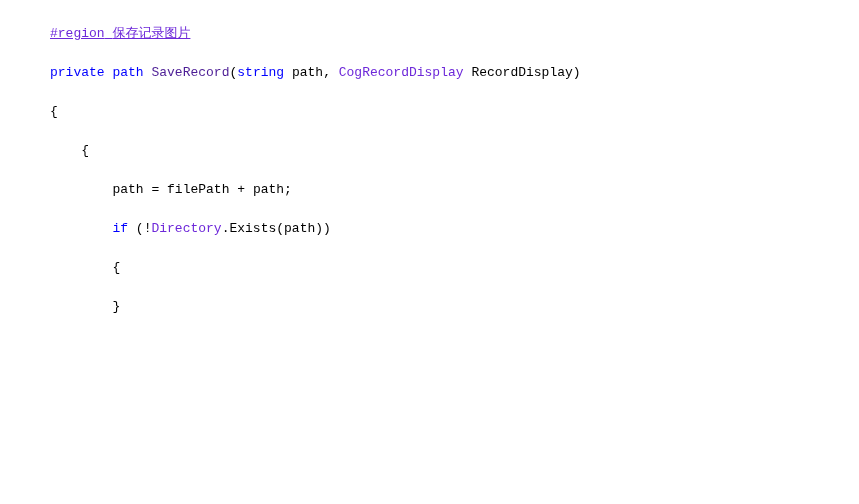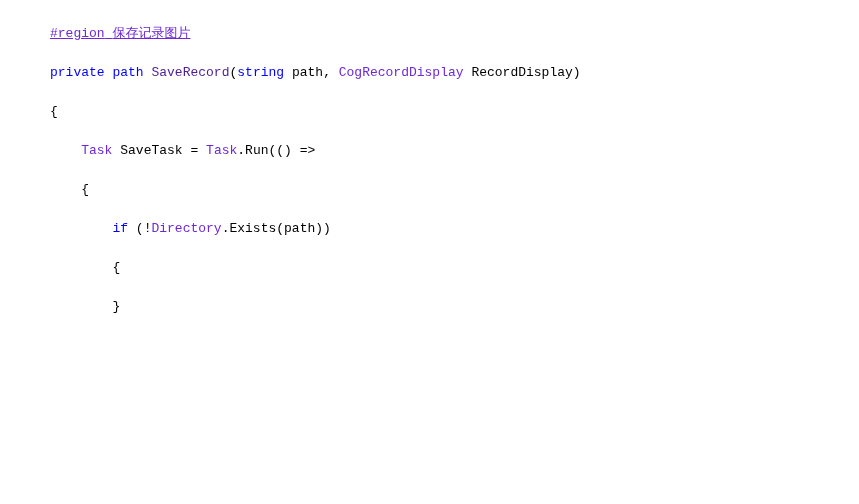--- a/index.html
+++ b/index.html
@@ -23,22 +23,22 @@
   .str { color: #a31515; }
   .ident { color: #4c1d95; }
 </style>
 </head>
 <body>
 
 <div class="editor">
 <div class="line"><span class="gray">#region</span><span class="gray"> </span><span class="gray">保存记录图片</span></div>
 <div class="line"><span class="kw">private</span> <span class="kw">path</span> <span class="ident">SaveRecord</span>(<span class="kw">string</span> <span>path</span>, <span class="type">CogRecordDisplay</span> <span>RecordDisplay</span>)</div>
 <div class="line"><span>{</span></div>
-<div class="line">    <span class="type">Task</span> <span>SaveTask</span><span> = </span><span class="type">Task</span><span>.Run(() =&gt;</span></div>
 <div class="line">    <span>{</span></div>
+<div class="line">        <span>path</span><span> = </span><span>filePath</span><span> + </span><span>path</span><span>;</span></div>
 <div class="line">        <span class="kw">if</span><span> (!</span><span class="type">Directory</span><span>.Exists(path))</span></div>
 <div class="line">        <span>{</span></div>
 <div class="line">        <span>}</span></div>
 
 
 
 
 
 
 

